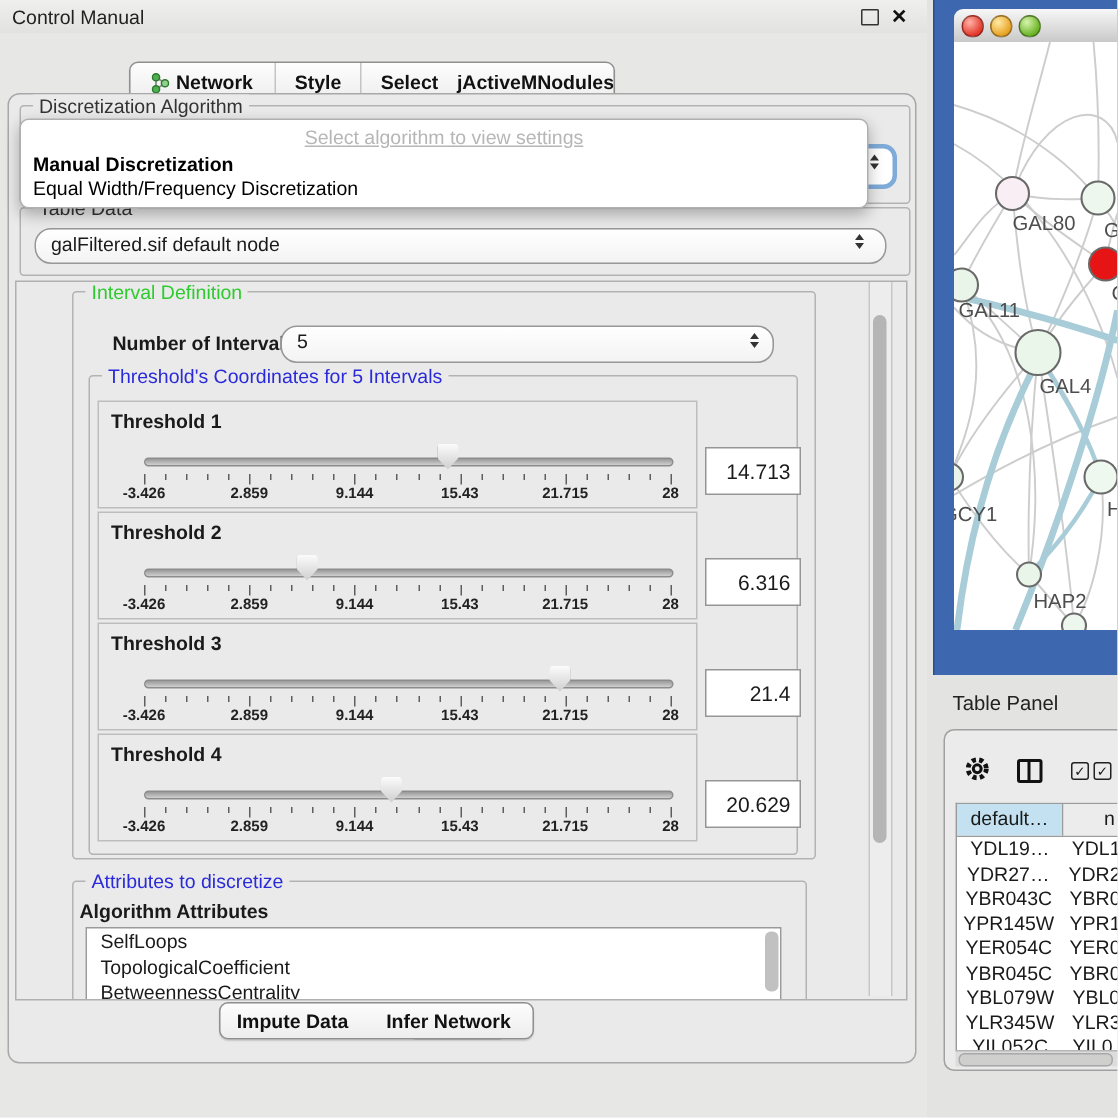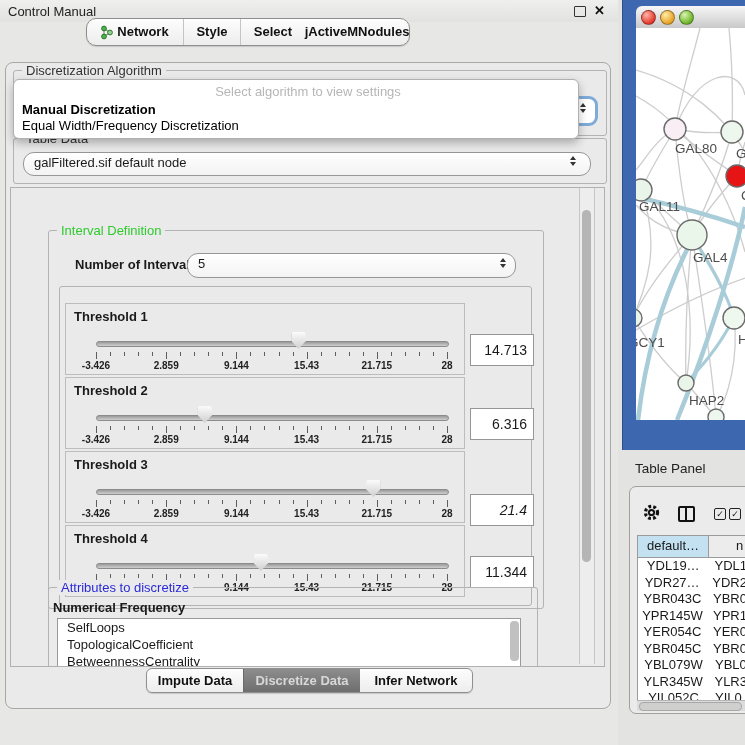--- a/index.html
+++ b/index.html
@@ -11,39 +11,39 @@
   .titlebar .t{position:absolute;left:8px;top:4px;color:#222;}
   .float-ic{position:absolute;left:574px;top:6px;width:10px;height:9px;border:1.5px solid #333;border-radius:1px;}
   .close-ic{position:absolute;left:594px;top:3px;font-weight:bold;font-size:13px;color:#111;}
   
   .tabbar{display:flex;border:1px solid #8f8f8f;border-radius:6px;overflow:hidden;
           background:linear-gradient(#fdfdfd,#ededed);box-shadow:0 1px 1px rgba(0,0,0,.15);}
   .tseg{flex:none;text-align:center;line-height:24px;font-weight:600;font-size:13px;color:#111;
         display:flex;align-items:center;justify-content:center;gap:4px;}
   .tseg.div{border-left:1px solid #c4c4c4;}
   .tseg.sel{background:linear-gradient(#8d8d8d,#6e6e6e);color:#d8d8d8;border-left:1px solid #6a6a6a;}
-  .toptabs{left:86px;top:18px;height:26px;border-radius:10px;}
+  .toptabs{left:86px;top:41px;height:26px;}
   .bottabs{left:146px;top:668px;height:23px;}
   .bottabs .tseg{line-height:21px;}
   
   .outer{left:5px;top:62px;width:604px;height:645px;background:#eaeaea;border:1px solid #a8a8a8;border-radius:8px;}
   .grp{border:1px solid #b3b3b3;border-radius:3px;}
   .legend{position:absolute;top:-8px;left:8px;background:#eaeaea;padding:0 4px;font-size:13px;color:#333;}
   .legend.green{color:#2fca2f;}
   .legend.blue{color:#2a2ad8;}
   .combo{background:linear-gradient(#ffffff,#f3f3f3);border:1px solid #979797;border-radius:11px;
          box-shadow:inset 0 1px 0 #fff;line-height:20px;}
   .combo .cv{position:absolute;left:10px;top:0;}
   .arrs{position:absolute;right:9px;top:4px;display:flex;flex-direction:column;align-items:center;}
   .arr-up{width:0;height:0;border-left:3.5px solid transparent;border-right:3.5px solid transparent;border-bottom:4.5px solid #333;margin-bottom:2px;}
   .arr-dn{width:0;height:0;border-left:3.5px solid transparent;border-right:3.5px solid transparent;border-top:4.5px solid #333;}
   
   .popup{left:13px;top:79px;width:564px;height:58px;background:#fff;border:1px solid #b0b0b0;
          border-radius:6px;box-shadow:0 4px 10px rgba(0,0,0,.28);z-index:40;}
-  .popup .hint{position:absolute;left:12px;top:4px;width:100%;text-align:center;color:#b6b6b6;}
+  .popup .hint{position:absolute;left:0;top:4px;width:100%;text-align:center;color:#b6b6b6;text-decoration:underline;}
   .popup .o1{position:absolute;left:8px;top:22px;font-weight:bold;color:#000;}
   .popup .o2{position:absolute;left:8px;top:38px;color:#000;}
   .focusring{left:330px;top:96px;width:262px;height:24px;background:#fff;border:3px solid #7fabd9;border-radius:9px;z-index:30;}
   
   .subpanel{left:10px;top:187px;width:593px;height:478px;background:#eaeaea;border:1px solid #b0b0b0;overflow:hidden;}
   .vscroll{position:absolute;left:568px;top:0;width:14px;height:476px;background:#ededed;
            border-left:1px solid #c6c6c6;border-right:1px solid #c6c6c6;}
   .vscroll .thumbv{position:absolute;left:2px;top:22px;width:9px;height:352px;background:#b5b5b5;border-radius:5px;}
   
   .thr-panel{position:absolute;left:5px;width:398px;height:70px;border:1px solid #bdbdbd;background:#eaeaea;}
@@ -152,31 +152,32 @@
       <span class="cv">galFiltered.sif default node</span>
       <span class="arrs" style="right:14px;top:3px;">
           <i class="arr-up"></i>
           <i class="arr-dn"></i>
         </span>
     </div>
   </div>
 
   <div class="abs subpanel">
 
-    <div class="grp" style="position:absolute;left:37px;top:6px;width:494px;height:377px;margin-top:36px;">
+    <div class="grp" style="position:absolute;left:37px;top:6px;width:494px;height:377px;">
       <span class="legend green">Interval Definition</span>
       <span class="bold" style="position:absolute;left:26px;top:26px;">Number of Intervals</span>
       <div class="combo" style="position:absolute;left:138px;top:22px;width:327px;height:23px;">
         <span class="cv">5</span>
         <span class="arrs" style="top:4px;">
             <i class="arr-up"></i>
             <i class="arr-dn"></i>
           </span>
       </div>
       <div class="grp" style="position:absolute;left:10px;top:55px;width:471px;height:318px;background:#eaeaea;">
+        <span class="legend blue">Threshold's Coordinates for 5 Intervals</span>
 
       <div class="thr-panel" style="top: 16px;">
             <div class="thr-label">Threshold 1</div>
             <div class="track"></div>
             <div class="tick major" style="left: 30px;"></div>
             <div class="tick minor" style="left: 44.04px;"></div>
             <div class="tick minor" style="left: 58.08px;"></div>
             <div class="tick minor" style="left: 72.12px;"></div>
             <div class="tick minor" style="left: 86.16px;"></div>
             <div class="tick major" style="left: 100.2px;"></div>
@@ -277,21 +278,21 @@
             <div class="tick minor" style="left: 366.96px;"></div>
             <div class="tick major" style="left: 381px;"></div>
             <div class="tick-label" style="left: 8px;">-3.426</div>
             <div class="tick-label" style="left: 78.2px;">2.859</div>
             <div class="tick-label" style="left: 148.4px;">9.144</div>
             <div class="tick-label" style="left: 218.6px;">15.43</div>
             <div class="tick-label" style="left: 288.8px;">21.715</div>
             <div class="tick-label" style="left: 359px;">28</div>
             <div class="thumb" style="left: 300.284px;"></div>
           </div>
-          <div class="val-box" style="top: 207px; font-style: italic;">21.4</div>
+          <div class="val-box" style="top: 195px;">21.4</div>
           <div class="thr-panel" style="top: 238px;">
             <div class="thr-label">Threshold 4</div>
             <div class="track"></div>
             <div class="tick major" style="left: 30px;"></div>
             <div class="tick minor" style="left: 44.04px;"></div>
             <div class="tick minor" style="left: 58.08px;"></div>
             <div class="tick minor" style="left: 72.12px;"></div>
             <div class="tick minor" style="left: 86.16px;"></div>
             <div class="tick major" style="left: 100.2px;"></div>
             <div class="tick minor" style="left: 114.24px;"></div>
@@ -315,48 +316,45 @@
             <div class="tick minor" style="left: 366.96px;"></div>
             <div class="tick major" style="left: 381px;"></div>
             <div class="tick-label" style="left: 8px;">-3.426</div>
             <div class="tick-label" style="left: 78.2px;">2.859</div>
             <div class="tick-label" style="left: 148.4px;">9.144</div>
             <div class="tick-label" style="left: 218.6px;">15.43</div>
             <div class="tick-label" style="left: 288.8px;">21.715</div>
             <div class="tick-label" style="left: 359px;">28</div>
             <div class="thumb" style="left: 187.968px;"></div>
           </div>
-          <div class="val-box" style="top: 269px;">11.344</div>
+          <div class="val-box" style="top: 269px;">20.629</div>
         </div>
     </div>
 
     <div class="grp" style="position:absolute;left:37px;top:399px;width:488px;height:260px;">
       <span class="legend blue">Attributes to discretize</span>
-      <span class="bold" style="position:absolute;left:4px;top:12px;">Numerical Frequency</span>
+      <span class="bold" style="position:absolute;left:4px;top:12px;">Algorithm Attributes</span>
       <div class="attr-list">
         <div class="attr-item">SelfLoops</div>
           <div class="attr-item">TopologicalCoefficient</div>
           <div class="attr-item">BetweennessCentrality</div>
           <div class="attr-scroll"></div>
       </div>
     </div>
 
     <div class="vscroll">
       <div class="thumbv"></div>
     </div>
   </div>
 
   <div class="abs btn" style="left:272px;top:670px;width:64px;height:21px;line-height:21px;">Select</div>
 
   <div class="abs tabbar bottabs">
     <div class="tseg" style="width:96px">
       <span>Impute Data</span>
-      </div>
-    <div class="tseg sel" style="width:116px">
-      <span>Discretize Data</span>
       </div>
     <div class="tseg" style="width:112px">
       <span>Infer Network</span>
       </div>
   </div>
 
   <div class="abs rightbg"></div>
 
   <div class="abs netframe"></div>
   <div class="abs nettitle">

